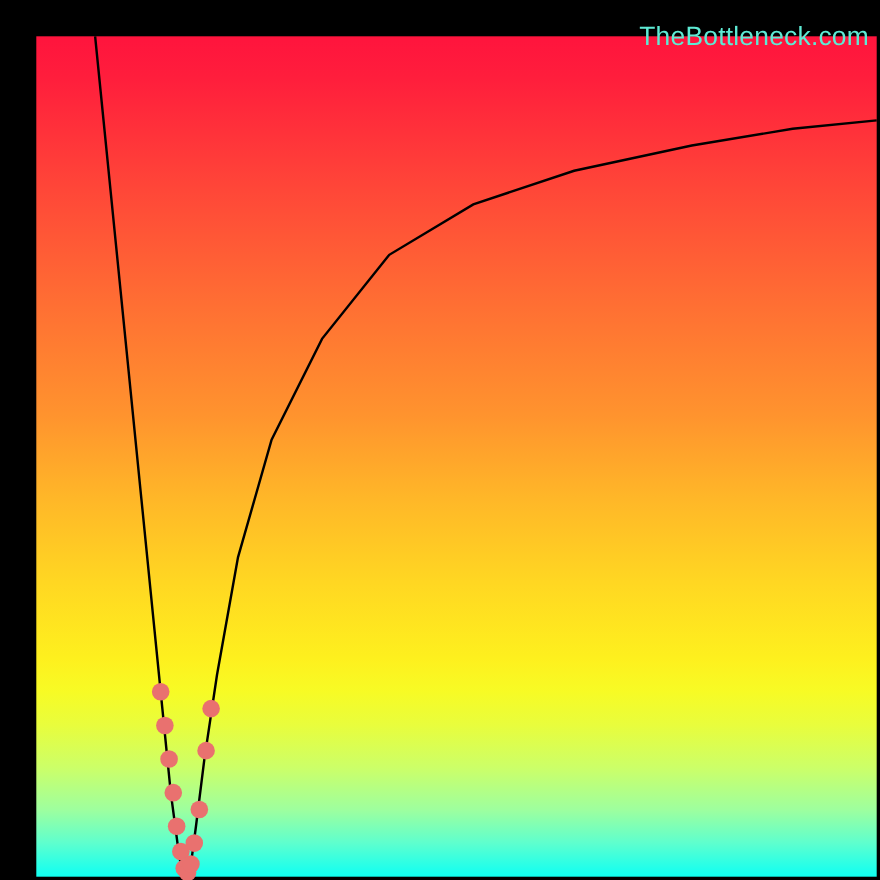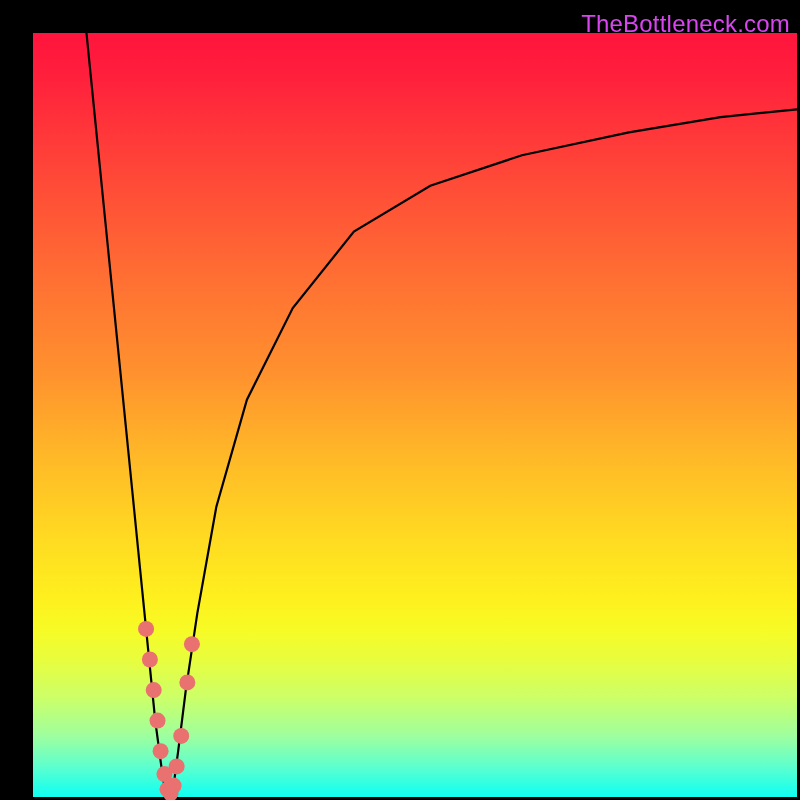--- a/index.html
+++ b/index.html
@@ -39,23 +39,23 @@
       #e8fd3d 82%,
       #ccff68 87%,
       #9eff9e 92%,
       #5effce 96%,
       #22ffea 99%,
       #11fff0 100%
     );
   }
   .watermark {
     position: absolute;
-    top: 10px;
+    top: 20px;
     right: 10px;
-    color: #d946ef;
+    color: #5eead4;
     font-size: 24px;
     letter-spacing: 0.2px;
     user-select: none;
   }
   svg.curves {
     position: absolute;
     left: 33px;
     top: 33px;
     width: 764px;
     height: 764px;

